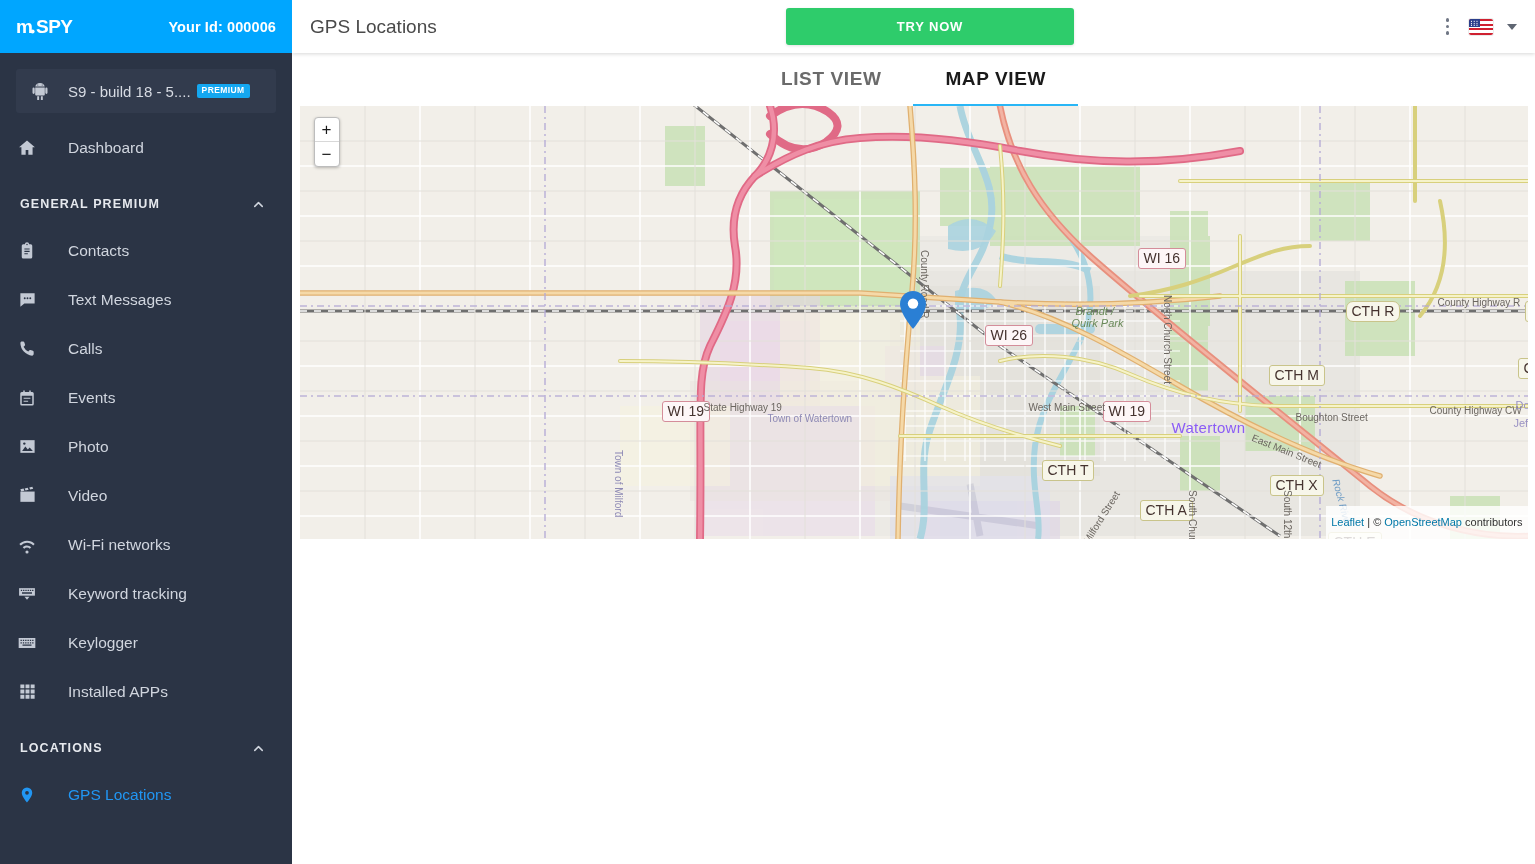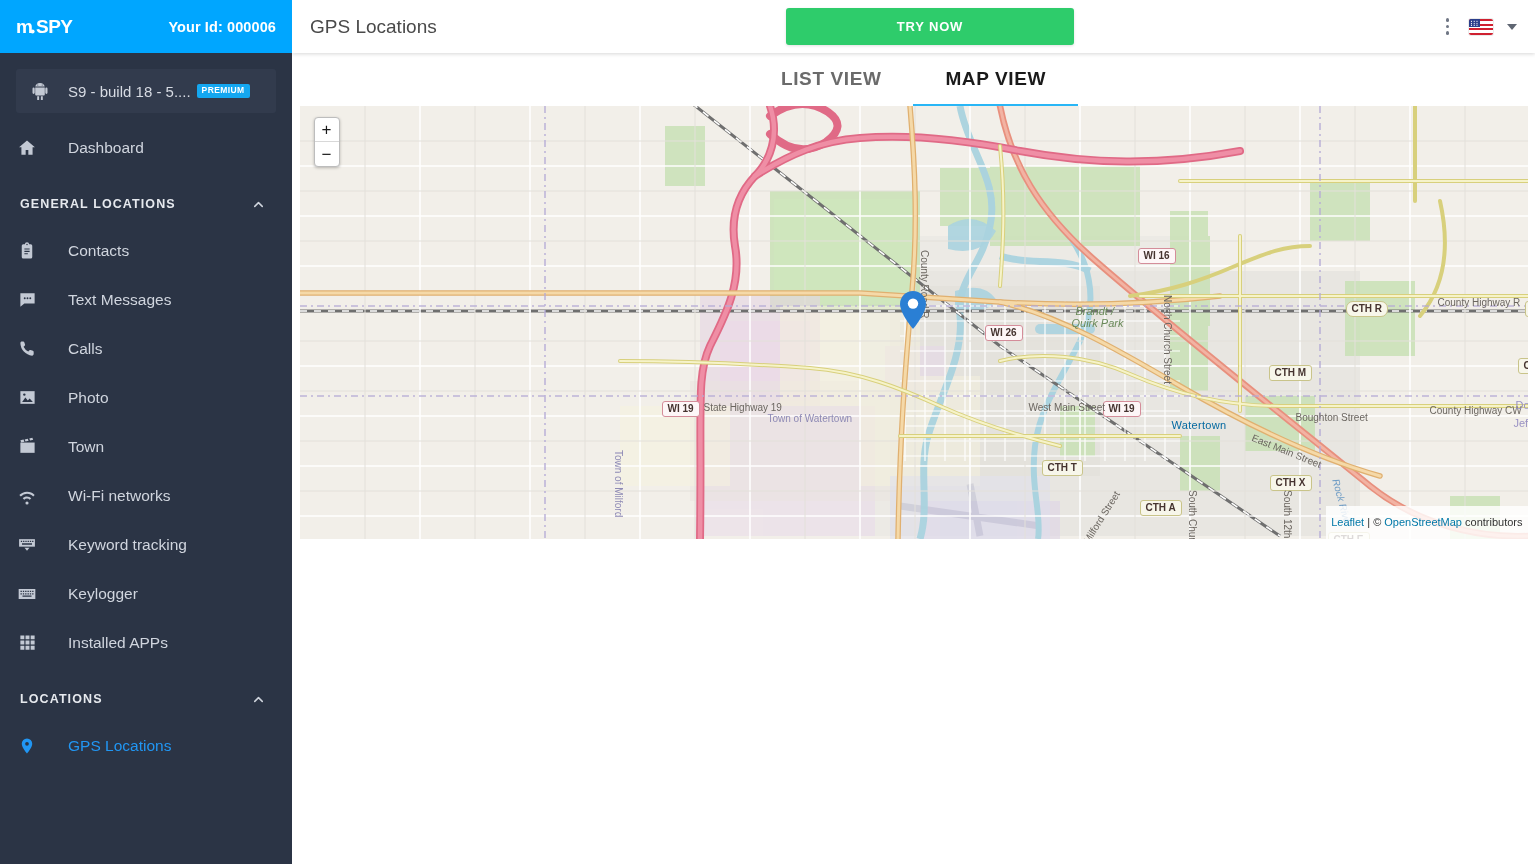--- a/index.html
+++ b/index.html
@@ -127,29 +127,29 @@
   .attrib {
     position: absolute; right: 0; bottom: 0; z-index: 9;
     background: rgba(255,255,255,.82); font-size: 11px; color: #333;
     padding: 9px 5px; line-height: 1.4;
   }
   .attrib a { color: #0078A8; text-decoration: none; }
 
   
   .shield {
     position: absolute; background: #fdf6f7; border: 1px solid #d48d9a;
-    color: #45332f; font-size: 10px; padding: 1px 5px; border-radius: 3px;
-    white-space: nowrap; line-height: 1.2; font-weight: 700;
+    color: #45332f; font-size: 14px; padding: 1px 5px; border-radius: 3px;
+    white-space: nowrap; line-height: 1.2; font-weight: 400;
   }
   .shield.yellow { background: #f7f6ea; border-color: #c9c48a; }
   .lbl-txt {
     position: absolute; font-size: 10px; color: #6b6660; white-space: nowrap;
     line-height: 1;
   }
-  .lbl-txt.place { font-size: 11px; color: #0369a1; letter-spacing: .3px; }
+  .lbl-txt.place { font-size: 15px; color: #8b5cf6; letter-spacing: .3px; }
   .lbl-txt.county { font-size: 11px; color: #9a92c4; }
   .lbl-txt.park { font-size: 11px; color: #6a8a5a; font-style: italic; text-align:center; }
   .lbl-txt.water { color: #6d9bc4; font-style: italic; }
   .lbl-txt.town { color: #8e8ab5; }
 </style>
 </head>
 <body>
 
 <div class="app">
 
@@ -181,21 +181,21 @@
       <div class="nav-item">
         <span class="ic">
           <svg width="20" height="20" viewBox="0 0 24 24" fill="currentColor">
               <path d="M12 3 2.5 11h2.8v9h5.1v-5.7h3.2V20h5.1v-9h2.8z"></path>
             </svg>
         </span>
         <span class="lbl">Dashboard</span>
       </div>
 
       <div class="group-head">
-        <span>GENERAL LOCATIONS</span>
+        <span>GENERAL PREMIUM</span>
         <span class="chev">
           <svg width="15" height="15" viewBox="0 0 24 24" fill="none" stroke="currentColor" stroke-width="2.4" stroke-linecap="round" stroke-linejoin="round">
               <polyline points="6 15 12 9 18 15"></polyline>
             </svg>
         </span>
       </div>
 
       <div class="nav-item">
         <span class="ic">
           <svg width="18" height="18" viewBox="0 0 24 24" fill="currentColor">
@@ -219,40 +219,48 @@
 
       <div class="nav-item">
         <span class="ic">
           <svg width="19" height="19" viewBox="0 0 24 24" fill="currentColor">
               <path d="M6.6 3c.6 0 1.1.4 1.3 1l1 3a1.4 1.4 0 0 1-.4 1.4L7 9.8a12.5 12.5 0 0 0 6 6l1.4-1.5a1.4 1.4 0 0 1 1.4-.4l3 1c.6.2 1 .7 1 1.3V19c0 1.1-.9 2-2 2A16.4 16.4 0 0 1 3 5c0-1.1.9-2 2-2z"></path>
             </svg>
         </span>
         <span class="lbl">Calls</span>
       </div>
 
+      <div class="nav-item">
+        <span class="ic">
+          <svg width="18" height="18" viewBox="0 0 24 24" fill="currentColor">
+              <path d="M7 2v2H5a2 2 0 0 0-2 2v14a2 2 0 0 0 2 2h14a2 2 0 0 0 2-2V6a2 2 0 0 0-2-2h-2V2h-2v2H9V2zM5 9h14v11H5zm2.5 2.5v1.6h9v-1.6zm0 4v1.6h6v-1.6z"></path>
+            </svg>
+        </span>
+        <span class="lbl">Events</span>
+      </div>
 
       <div class="nav-item">
         <span class="ic">
           <svg width="19" height="19" viewBox="0 0 24 24" fill="currentColor">
               <path d="M3 4h18v16H3z"></path>
               <path d="M5.2 17.6 9.3 12l3.1 3.9 2.3-2.7 4.1 4.4z" fill="#2b3445"></path>
               <circle cx="8" cy="8.3" r="1.5" fill="#2b3445"></circle>
             </svg>
         </span>
         <span class="lbl">Photo</span>
       </div>
 
       <div class="nav-item">
         <span class="ic">
           <svg width="19" height="19" viewBox="0 0 24 24" fill="currentColor">
               <path d="M3 7h18v13H3z"></path>
               <path d="M3 4.2 7 3.3l1.1 2.6L4 6.8zM8.4 3.1l3.9-.9 1.1 2.6-3.9.9zM14.2 1.9l3.9-.9 1.1 2.6-3.9.9z"></path>
             </svg>
         </span>
-        <span class="lbl">Town</span>
+        <span class="lbl">Video</span>
       </div>
 
       <div class="nav-item">
         <span class="ic">
           <svg width="20" height="20" viewBox="0 0 24 24" fill="currentColor">
               <path d="M12 18.5a1.9 1.9 0 1 0 0 3.8 1.9 1.9 0 0 0 0-3.8z"></path>
               <path d="M12 12.6c-2 0-3.8.8-5.1 2.1l1.8 1.8A4.7 4.7 0 0 1 12 15.1c1.3 0 2.5.5 3.3 1.4l1.8-1.8a7.2 7.2 0 0 0-5.1-2.1z"></path>
               <path d="M12 6.8c-3.6 0-6.9 1.5-9.2 3.9l1.8 1.8A10.5 10.5 0 0 1 12 9.3c2.9 0 5.5 1.2 7.4 3.2l1.8-1.8A12.7 12.7 0 0 0 12 6.8z"></path>
             </svg>
         </span>

